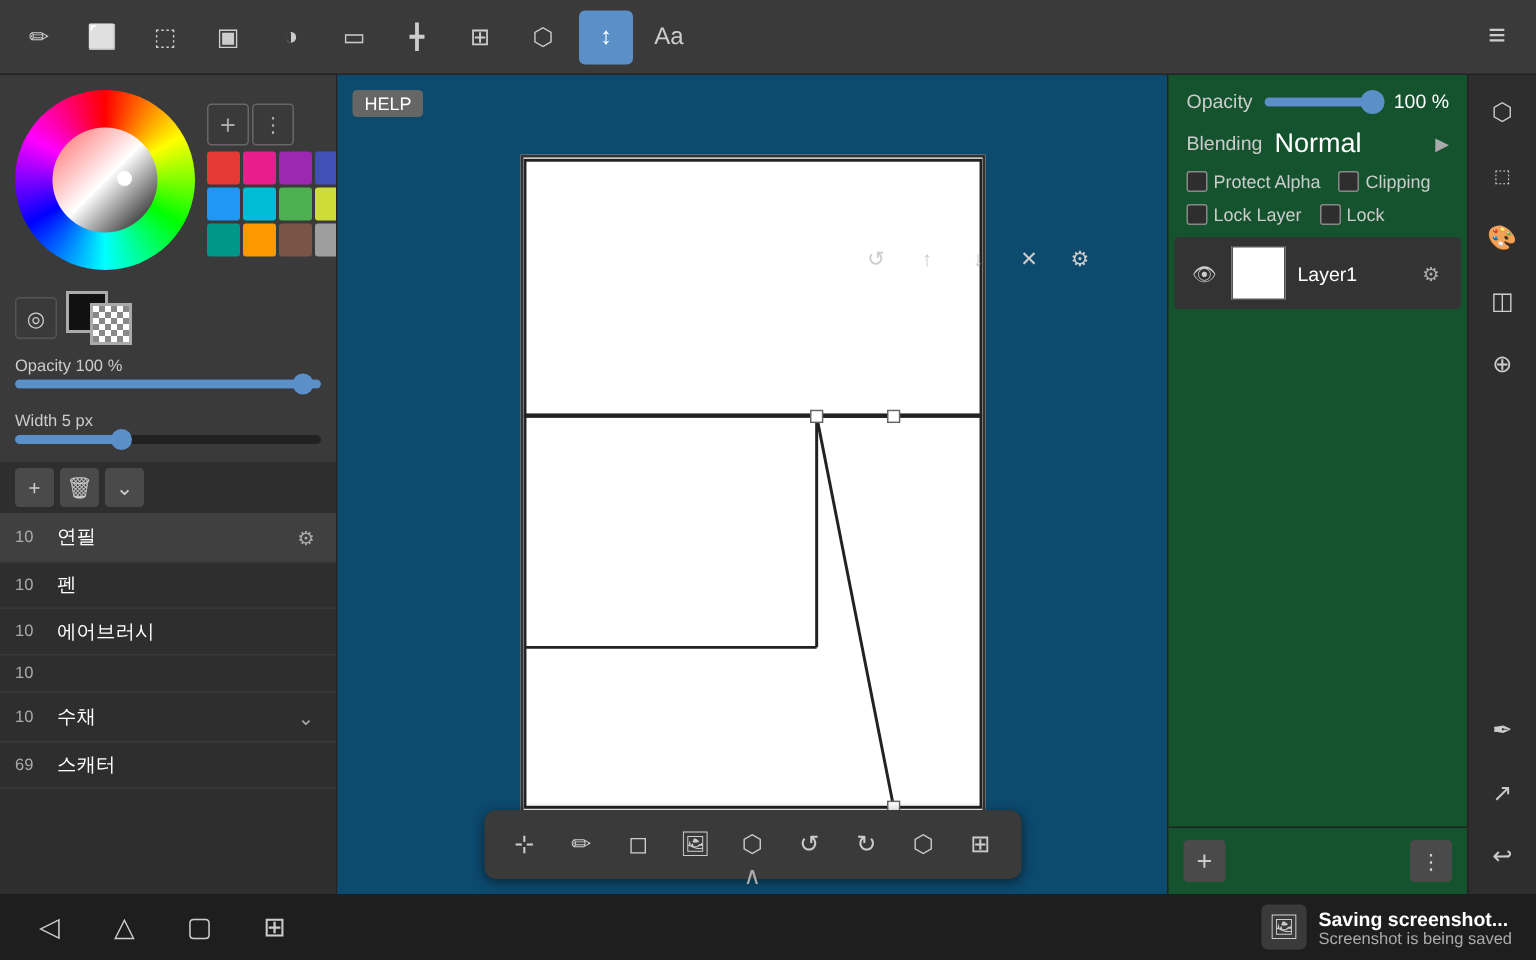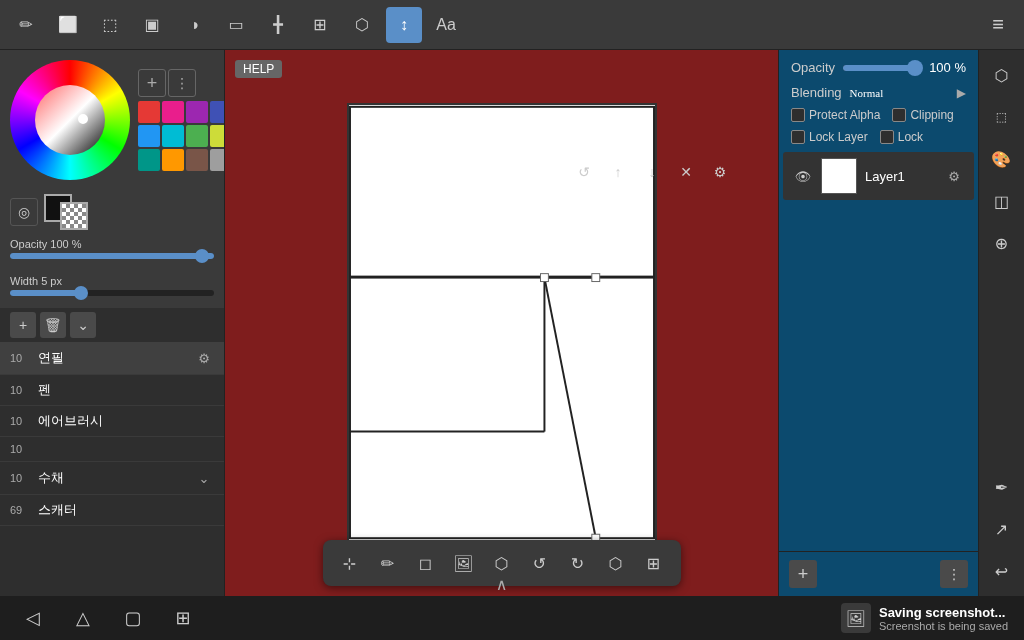--- a/index.html
+++ b/index.html
@@ -236,21 +236,21 @@
     }
     .brush-expand {
       width: 20px; height: 20px;
       display: flex; align-items: center; justify-content: center;
       color: #aaa;
     }
 
     
     .canvas-area {
       flex: 1;
-      background: #7f1d1d;
+      background: #0c4a6e;
       display: flex;
       flex-direction: column;
       align-items: center;
       justify-content: center;
       position: relative;
       overflow: hidden;
     }
     .help-badge {
       position: absolute;
       top: 10px; left: 10px;
@@ -299,21 +299,21 @@
     }
     .ca-btn {
       width: 28px; height: 28px;
       display: flex; align-items: center; justify-content: center;
       color: #ccc; cursor: pointer; font-size: 14px;
     }
 
     
     .right-panel {
       width: 200px;
-      background: #0c4a6e;
+      background: #14532d;
       display: flex;
       flex-direction: column;
       border-left: 1px solid #222;
       overflow: hidden;
     }
     .opacity-row {
       display: flex;
       align-items: center;
       gap: 8px;
       padding: 10px 12px 6px;
@@ -342,23 +342,22 @@
       background: #5a8fc8;
     }
     .blending-row {
       display: flex;
       align-items: center;
       padding: 4px 12px;
       gap: 8px;
     }
     .blending-label { font-size: 13px; color: #ccc; }
     .blending-value {
-      font-size: 11px; color: #fff;
+      font-size: 18px; color: #fff;
       flex: 1;
-      font-family: Liberation Serif, serif;
     }
     .blending-arrow { color: #aaa; font-size: 12px; }
 
     .checkbox-row {
       display: flex;
       align-items: center;
       padding: 4px 12px;
       gap: 12px;
     }
     .checkbox-item {

